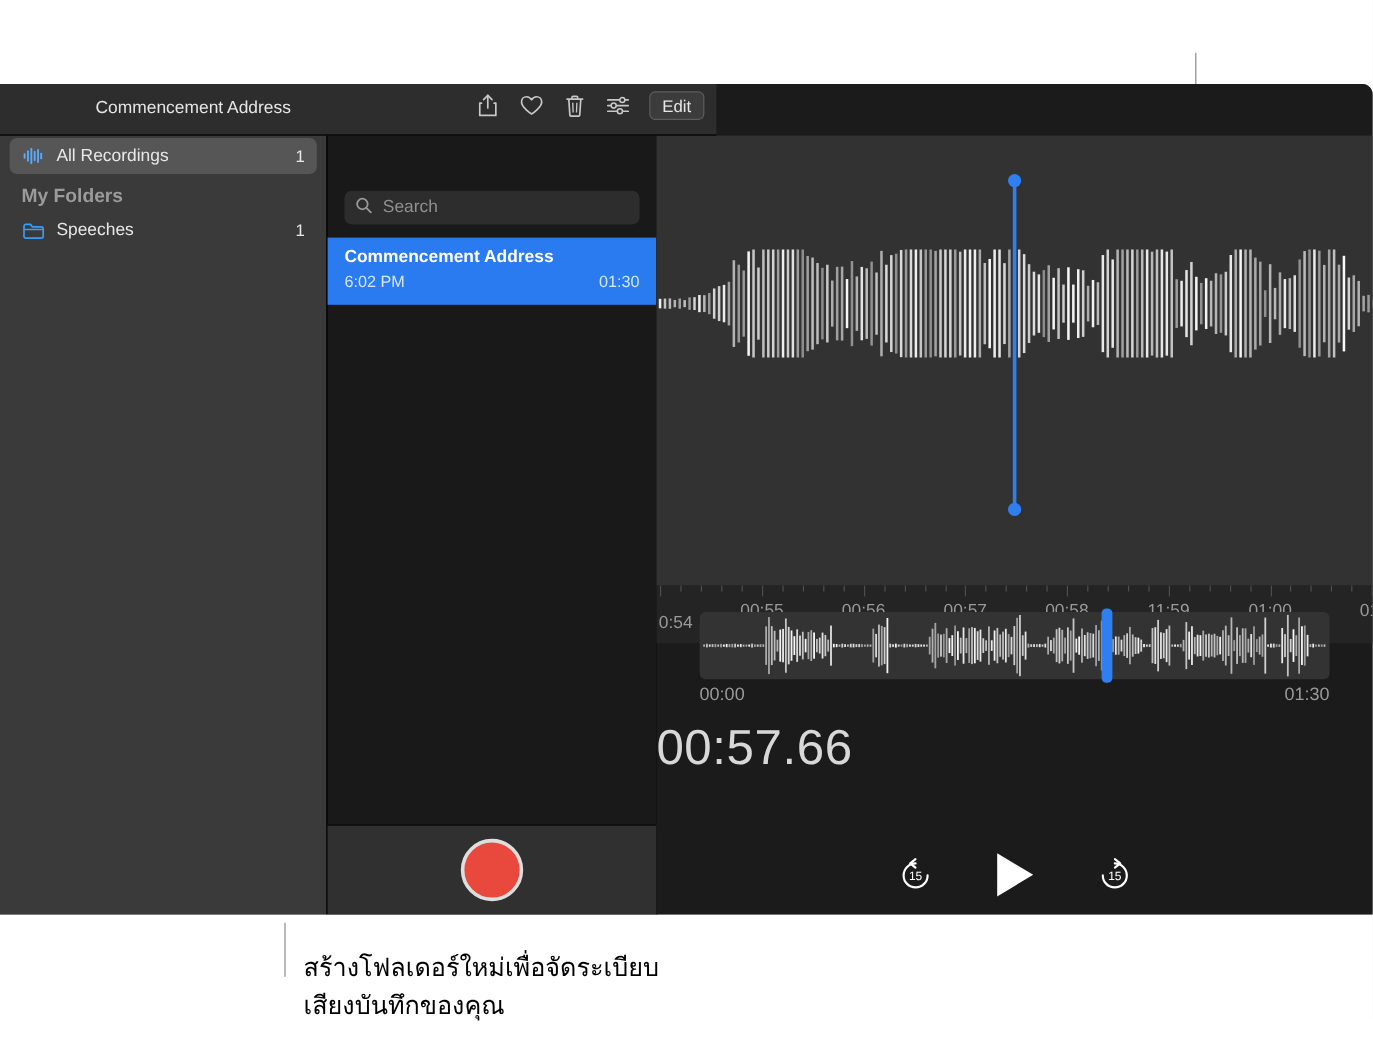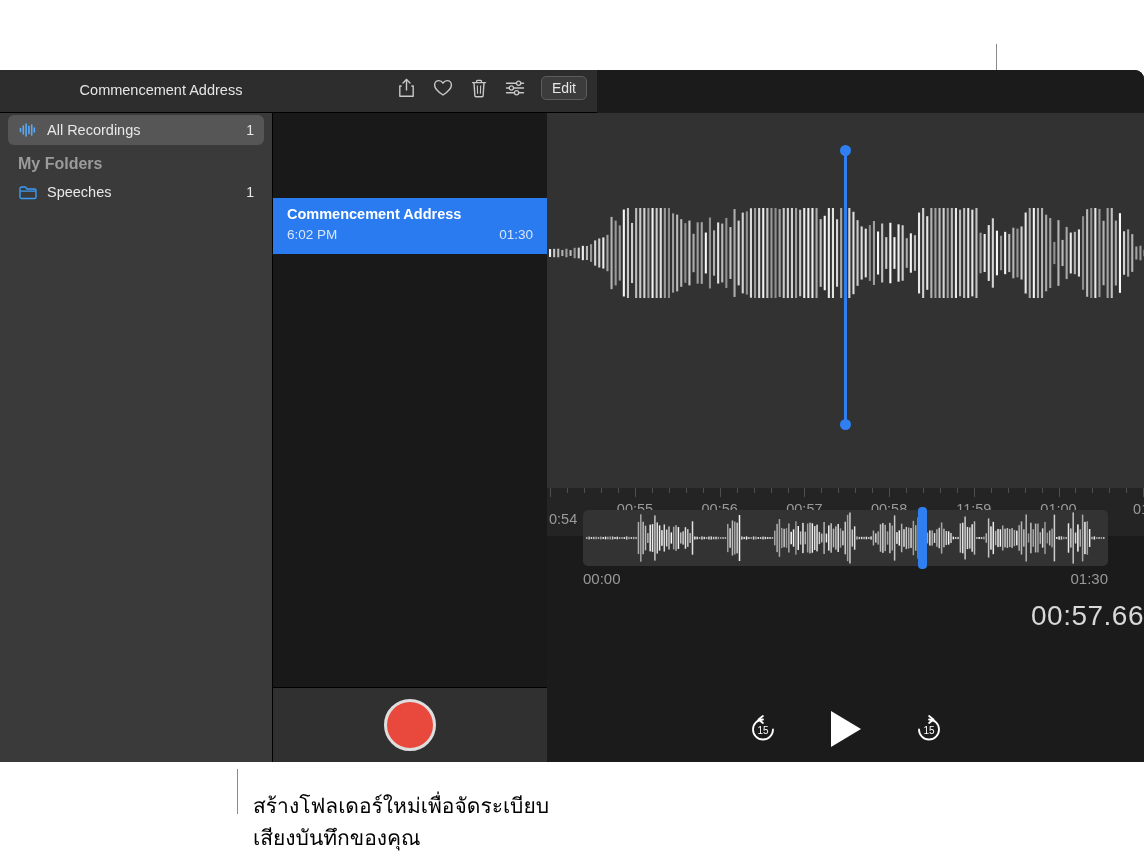--- a/index.html
+++ b/index.html
@@ -292,23 +292,23 @@
     left: 36px; top: 500px;
     width: 525px;
     display: flex;
     justify-content: space-between;
     color: #9a9a9a;
     font-size: 15px;
   }
   #time-display {
     position: absolute;
     left: 0; right: 0; top: 530px;
-    text-align: right;
+    text-align: left;
     color: #d8d8d8;
-    font-size: 28px;
+    font-size: 41px;
     letter-spacing: 0.5px;
     font-family: "Liberation Sans", sans-serif;
   }
   #transport {
     position: absolute;
     left: 0; right: 0; top: 638px;
     display: flex;
     align-items: center;
     justify-content: center;
     gap: 48px;
@@ -371,20 +371,29 @@
           <span class="sb-count">1</span>
         </div>
       </div>
 
     </div>
 
     <div id="list-col">
 
       <div id="list-header">All Recordings</div>
 
+      <div id="search-wrap">
+        <span>
+          <svg width="14" height="14" viewBox="0 0 14 14">
+            <circle cx="6" cy="6" r="4.4" fill="none" stroke="#9a9a9a" stroke-width="1.5"></circle>
+            <line x1="9.3" y1="9.3" x2="13" y2="13" stroke="#9a9a9a" stroke-width="1.5" stroke-linecap="round"></line>
+          </svg>
+        </span>
+        <input id="search-input" type="text" placeholder="Search" style="">
+      </div>
 
       <div class="rec-row">
         <div class="rec-title">Commencement Address</div>
         <div class="rec-sub">
           <span>6:02 PM</span>
           <span>01:30</span>
         </div>
       </div>
 
       <div id="record-bar">

